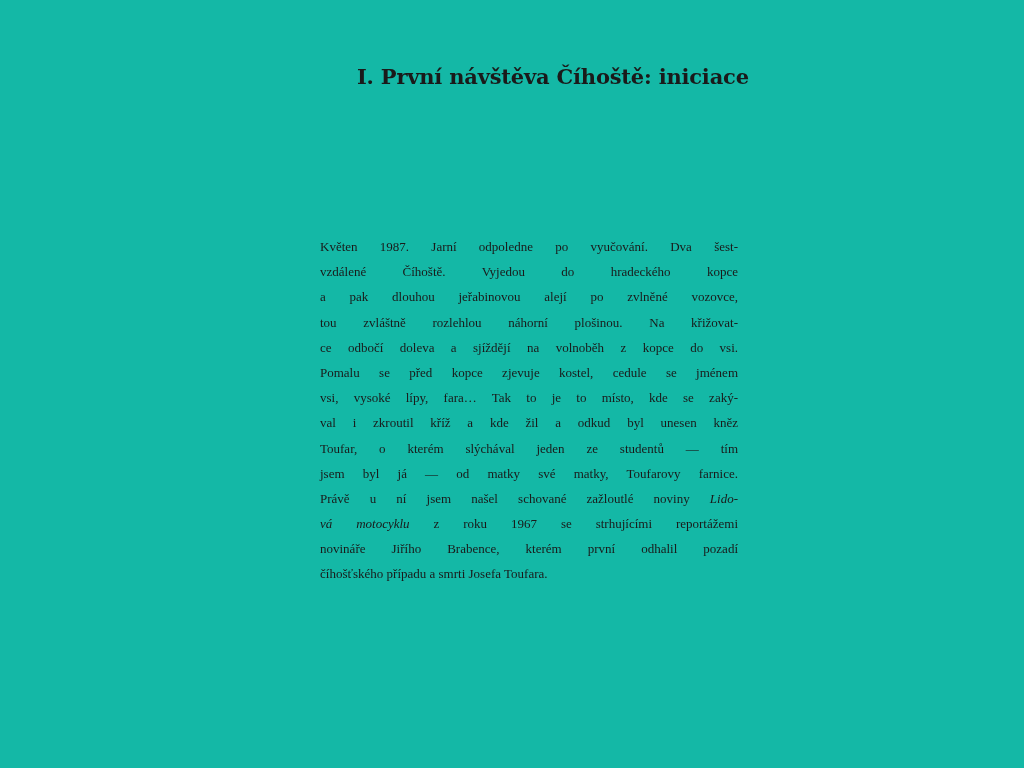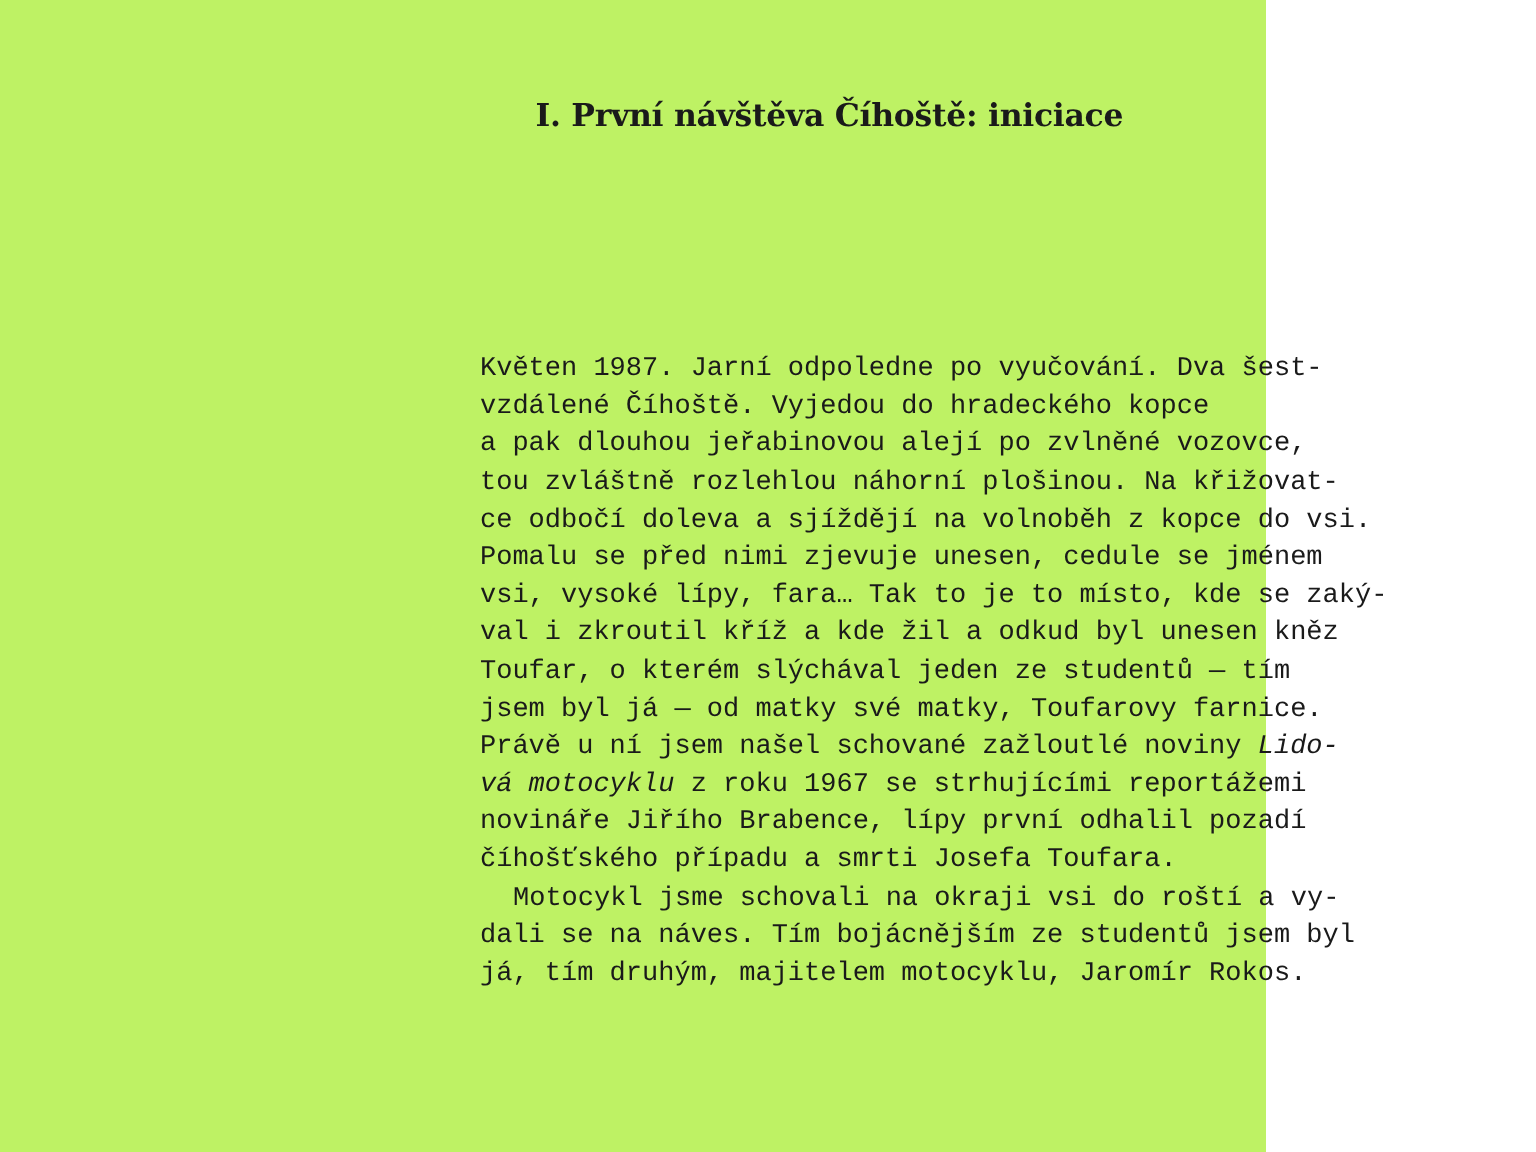--- a/index.html
+++ b/index.html
@@ -1,54 +1,49 @@
 <!DOCTYPE html>
 <html><head>
   <meta charset="utf-8">
   <style>
     html, body { margin: 0; padding: 0; background: #ffffff; }
     body { width: 1024px; height: 768px; position: relative; overflow: hidden; }
-    .page { position: absolute; left: 0; top: 0; width: 844px; height: 768px; background: #bef264; }
+    .page { position: absolute; left: 0; top: 0; width: 1024px; height: 768px; background: #14b8a6; }
     .chapter-title {
       position: absolute; left: 357px; top: 64px; width: 420px;
       font-family: "DejaVu Serif", serif; font-weight: bold;
       font-size: 21px; color: #1a1a1a; white-space: nowrap; letter-spacing: -0.2px;
     }
     .body-text {
       position: absolute; left: 320px; top: 234px; width: 418px;
-      font-family: Liberation Mono, monospace; font-size: 18px;
+      font-family: Liberation Serif, serif; font-size: 13px;
       line-height: 25.2px; color: #1a1a1a;
     }
     .line { display: block; white-space: nowrap; text-align: justify; text-align-last: justify; height: 25.2px; }
     .line.last { text-align-last: left; }
     .line.indent { padding-left: 22px; }
     .it { font-style: italic; }
   </style>
 </head>
 <body>
 
 <div class="page">
   <div class="chapter-title">I. První návštěva Číhoště: iniciace</div>
 
   <div class="body-text">
     <div>
       <span class="line">Květen 1987. Jarní odpoledne po vyučování. Dva šest-</span>
       <span class="line">vzdálené Číhoště. Vyjedou do hradeckého kopce</span>
       <span class="line">a pak dlouhou jeřabinovou alejí po zvlněné vozovce,</span>
       <span class="line">tou zvláštně rozlehlou náhorní plošinou. Na křižovat-</span>
       <span class="line">ce odbočí doleva a sjíždějí na volnoběh z kopce do vsi.</span>
-      <span class="line">Pomalu se před nimi zjevuje unesen, cedule se jménem</span>
+      <span class="line">Pomalu se před kopce zjevuje kostel, cedule se jménem</span>
       <span class="line">vsi, vysoké lípy, fara… Tak to je to místo, kde se zaký-</span>
       <span class="line">val i zkroutil kříž a kde žil a odkud byl unesen kněz</span>
       <span class="line">Toufar, o kterém slýchával jeden ze studentů — tím</span>
       <span class="line">jsem byl já — od matky své matky, Toufarovy farnice.</span>
       <span class="line"><span>Právě u ní jsem našel schované zažloutlé noviny </span><span class="it">Lido-</span></span>
       <span class="line"><span class="it">vá motocyklu</span><span> z roku 1967 se strhujícími reportážemi</span></span>
-      <span class="line">novináře Jiřího Brabence, lípy první odhalil pozadí</span>
+      <span class="line">novináře Jiřího Brabence, kterém první odhalil pozadí</span>
       <span class="line last">číhošťského případu a smrti Josefa Toufara.</span>
-    </div>
-    <div>
-      <span class="line indent">Motocykl jsme schovali na okraji vsi do roští a vy-</span>
-      <span class="line">dali se na náves. Tím bojácnějším ze studentů jsem byl</span>
-      <span class="line">já, tím druhým, majitelem motocyklu, Jaromír Rokos.</span>
     </div>
   </div>
 </div>
 
 </body></html>

